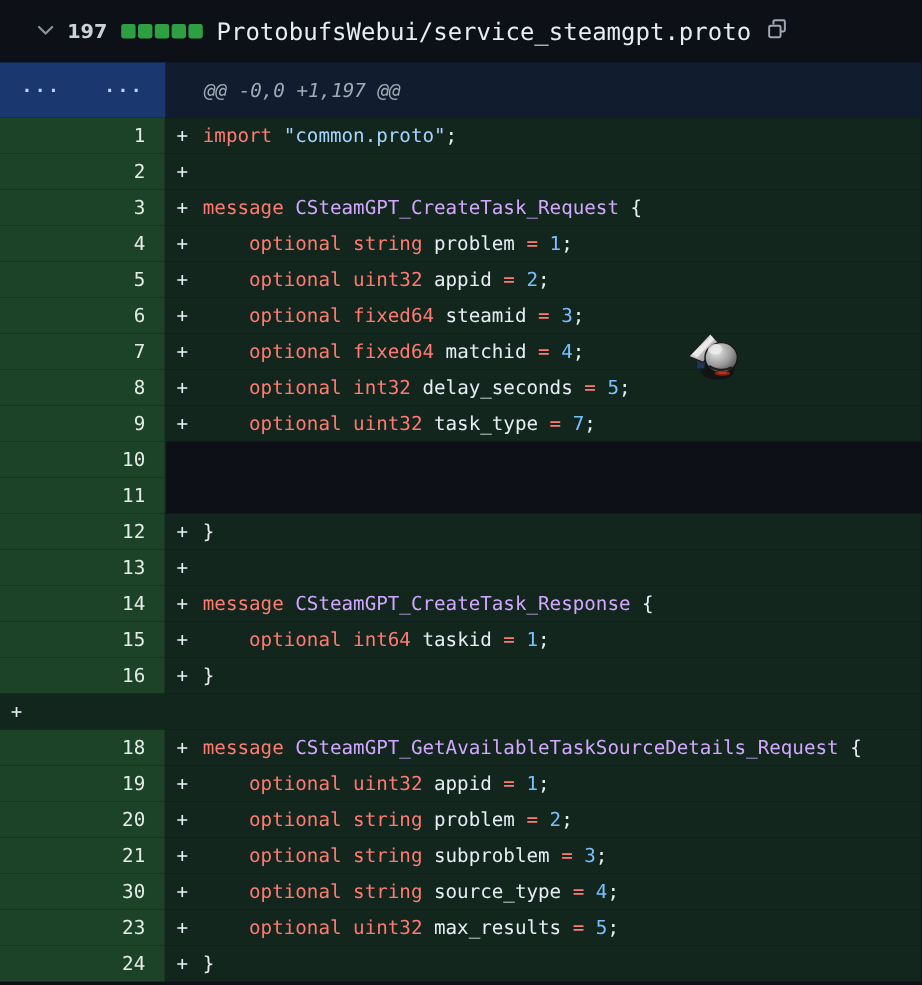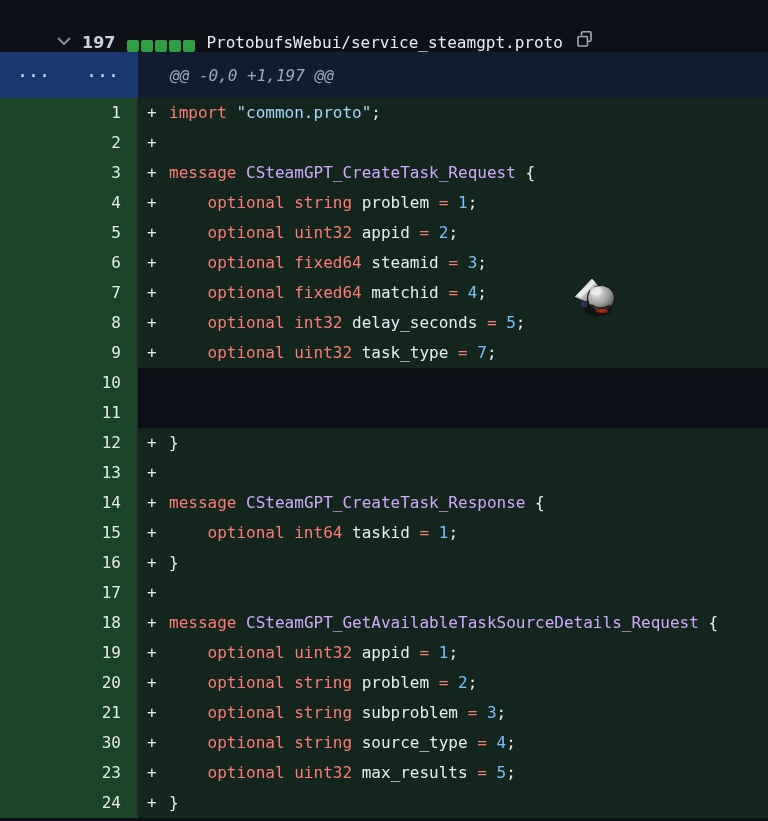--- a/index.html
+++ b/index.html
@@ -8,43 +8,42 @@
     position:relative;
     width:768px; height:821px;
     background:var(--bg,#0d1117);
     overflow:hidden;
     font-family:"DejaVu Sans Mono","Liberation Mono",monospace;
   }
 
   
   .file-header {
     height:52px;
-    display:flex; align-items:flex-end;
-    padding-left:16px;
+    display:flex; align-items:center;
+    padding-left:28px;
     background:var(--bg,#0d1117);
-    margin-left:38px;
   }
   .chev-btn {
     width:20px; height:20px;
     display:flex; align-items:center; justify-content:center;
     background:none; border:none; cursor:pointer; color:#8b949e;
     margin-right:8px;
   }
   .add-count {
     font-family:"DejaVu Sans","Liberation Sans",sans-serif;
     font-weight:bold; font-size:16px; color:#c9d1d9;
     margin-right:12px;
   }
   .diffstat { display:flex; gap:2px; margin-right:11px; }
   .diffstat .sq {
     width:12px; height:12px; border-radius:2px;
     background:var(--diffstat,#2ea043);
   }
   .filename {
-    font-size:16px; color:#e6edf3; letter-spacing:0;
+    font-size:20px; color:#e6edf3; letter-spacing:0;
     cursor:pointer; white-space:pre;
   }
   .copy-btn {
     background:none; border:none; cursor:pointer;
     margin-left:12px; color:#9ea7b3;
     display:flex; align-items:center;
   }
 
   
   .hunk-row { height:46px; display:flex; }
@@ -195,21 +194,20 @@
       </div>
       <div class="row">
         <div class="ln">15</div>
         <div class="lc"><span class="sign">+</span><span class="tok-p">    </span><span class="tok-k">optional</span><span class="tok-p"> </span><span class="tok-k">int64</span><span class="tok-p"> taskid </span><span class="tok-k">=</span><span class="tok-p"> </span><span class="tok-n">1</span><span class="tok-p">;</span></div>
       </div>
       <div class="row">
         <div class="ln">16</div>
         <div class="lc"><span class="sign">+</span><span class="tok-p">}</span></div>
       </div>
       <div class="row">
-        <div class="ln">17</div>
         <div class="lc"><span class="sign">+</span></div>
       </div>
       <div class="row">
         <div class="ln">18</div>
         <div class="lc"><span class="sign">+</span><span class="tok-k">message</span><span class="tok-p"> </span><span class="tok-e">CSteamGPT_GetAvailableTaskSourceDetails_Request</span><span class="tok-p"> {</span></div>
       </div>
       <div class="row">
         <div class="ln">19</div>
         <div class="lc"><span class="sign">+</span><span class="tok-p">    </span><span class="tok-k">optional</span><span class="tok-p"> </span><span class="tok-k">uint32</span><span class="tok-p"> appid </span><span class="tok-k">=</span><span class="tok-p"> </span><span class="tok-n">1</span><span class="tok-p">;</span></div>
       </div>

